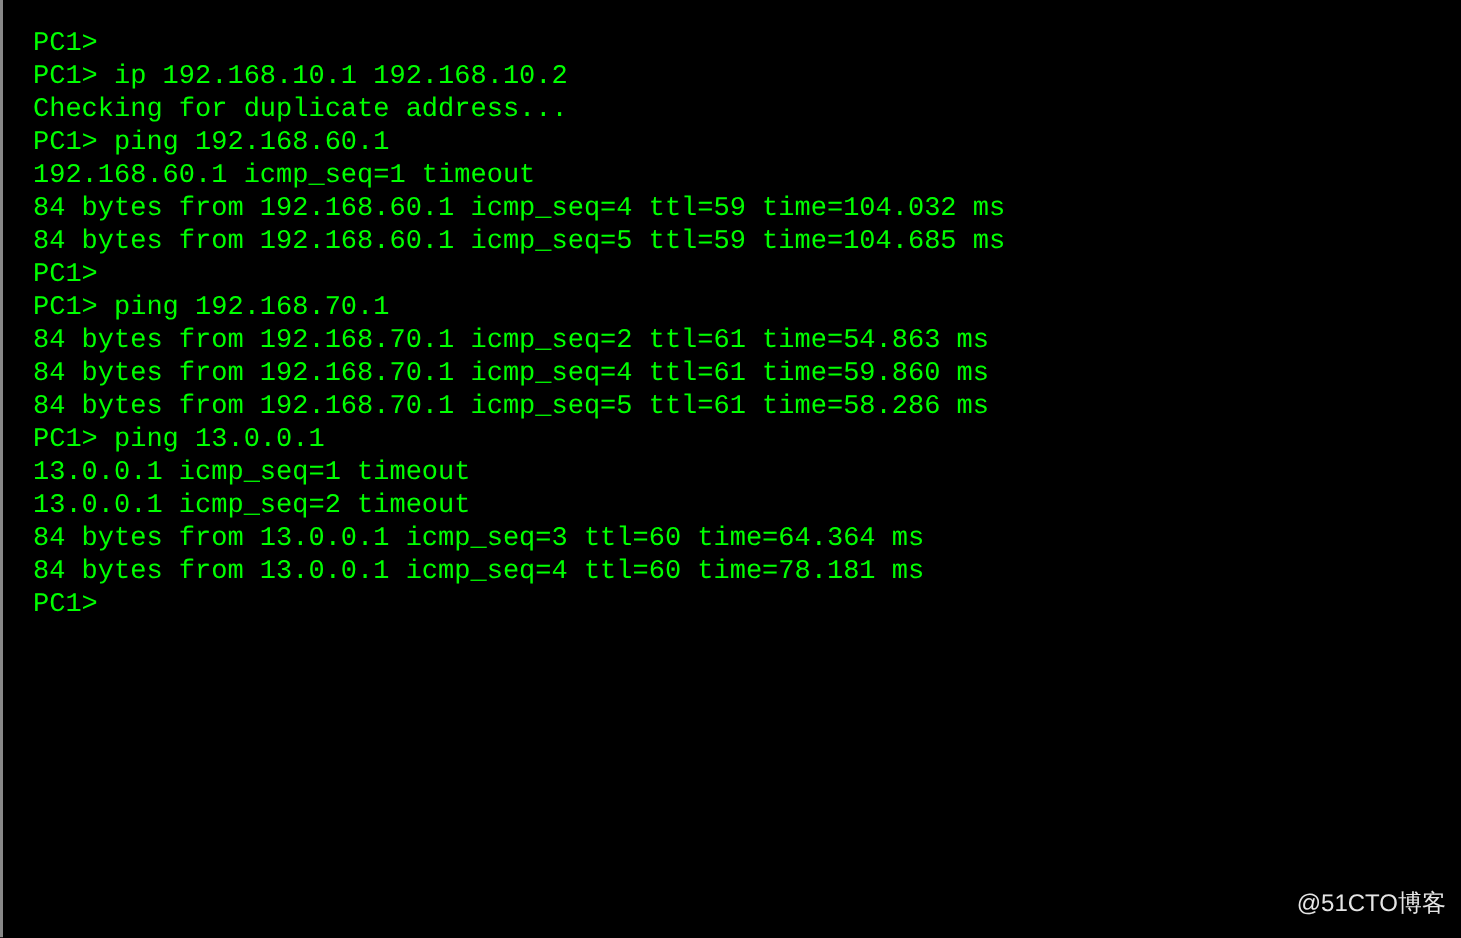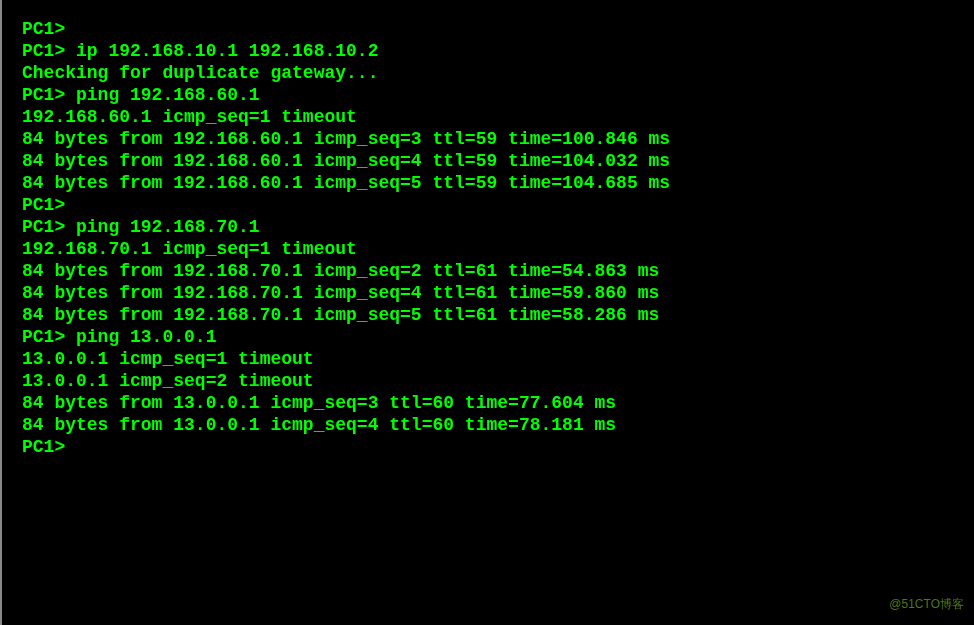--- a/index.html
+++ b/index.html
@@ -18,55 +18,53 @@
       overflow: hidden;
     }
     .terminal {
       padding: 18px 8px 8px 20px;
       border-left: 2px solid #888;
       height: 100%;
       line-height: 22px;
     }
     .line {
       white-space: pre;
-      font-weight: bold;
+      font-weight: normal;
     }
     .watermark {
       position: absolute;
       bottom: 12px;
       right: 10px;
-      color: #4d7c0f;
+      color: #e5e5e5;
       font-family: Arial, sans-serif;
-      font-size: 12px;
+      font-size: 16px;
       font-weight: normal;
     }
   </style>
 </head>
 <body>
 
 <div class="terminal">
   <div class="line">PC1&gt;</div>
   <div class="line">PC1&gt; ip 192.168.10.1 192.168.10.2</div>
-  <div class="line">Checking for duplicate gateway...</div>
+  <div class="line">Checking for duplicate address...</div>
   <div class="line"></div>
   <div class="line">PC1&gt; ping 192.168.60.1</div>
   <div class="line">192.168.60.1 icmp_seq=1 timeout</div>
-  <div class="line">84 bytes from 192.168.60.1 icmp_seq=3 ttl=59 time=100.846 ms</div>
   <div class="line">84 bytes from 192.168.60.1 icmp_seq=4 ttl=59 time=104.032 ms</div>
   <div class="line">84 bytes from 192.168.60.1 icmp_seq=5 ttl=59 time=104.685 ms</div>
   <div class="line"></div>
   <div class="line">PC1&gt;</div>
   <div class="line">PC1&gt; ping 192.168.70.1</div>
-  <div class="line">192.168.70.1 icmp_seq=1 timeout</div>
   <div class="line">84 bytes from 192.168.70.1 icmp_seq=2 ttl=61 time=54.863 ms</div>
   <div class="line">84 bytes from 192.168.70.1 icmp_seq=4 ttl=61 time=59.860 ms</div>
   <div class="line">84 bytes from 192.168.70.1 icmp_seq=5 ttl=61 time=58.286 ms</div>
   <div class="line"></div>
   <div class="line">PC1&gt; ping 13.0.0.1</div>
   <div class="line">13.0.0.1 icmp_seq=1 timeout</div>
   <div class="line">13.0.0.1 icmp_seq=2 timeout</div>
-  <div class="line">84 bytes from 13.0.0.1 icmp_seq=3 ttl=60 time=77.604 ms</div>
+  <div class="line">84 bytes from 13.0.0.1 icmp_seq=3 ttl=60 time=64.364 ms</div>
   <div class="line">84 bytes from 13.0.0.1 icmp_seq=4 ttl=60 time=78.181 ms</div>
   <div class="line"></div>
   <div class="line">PC1&gt;</div>
 </div>
 
 <div class="watermark">@51CTO博客</div>
 
 </body></html>

